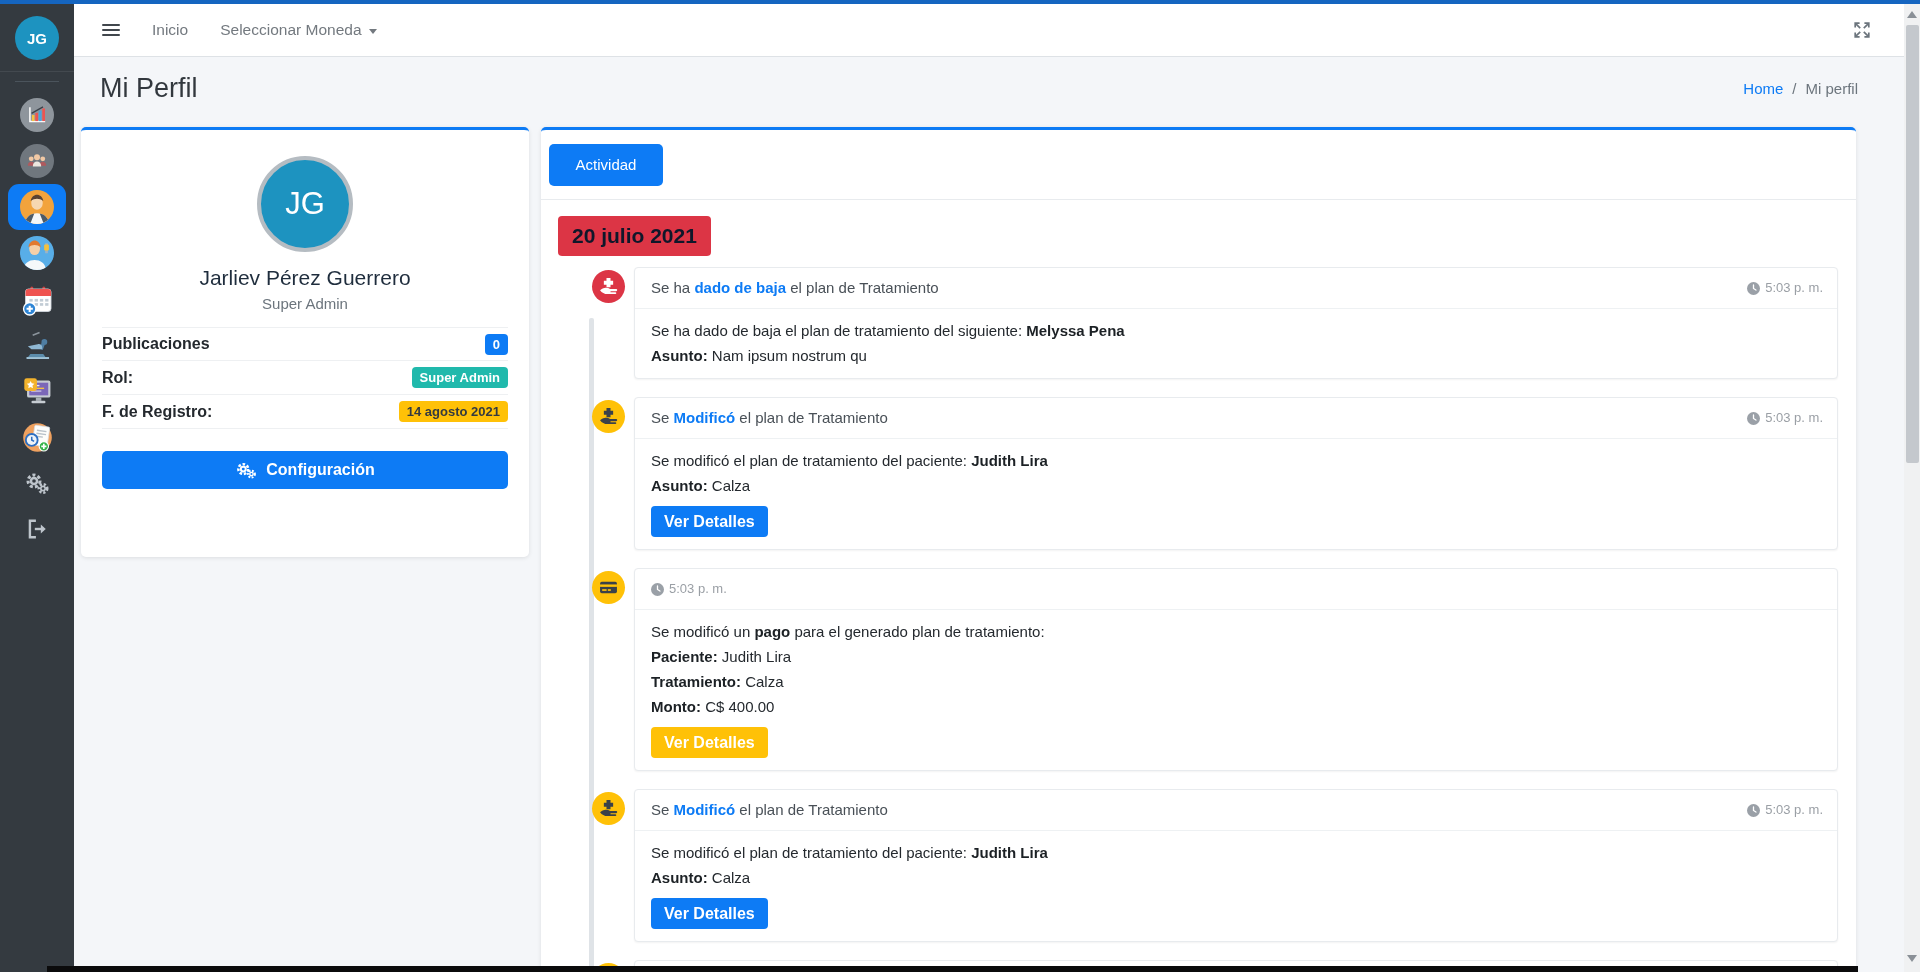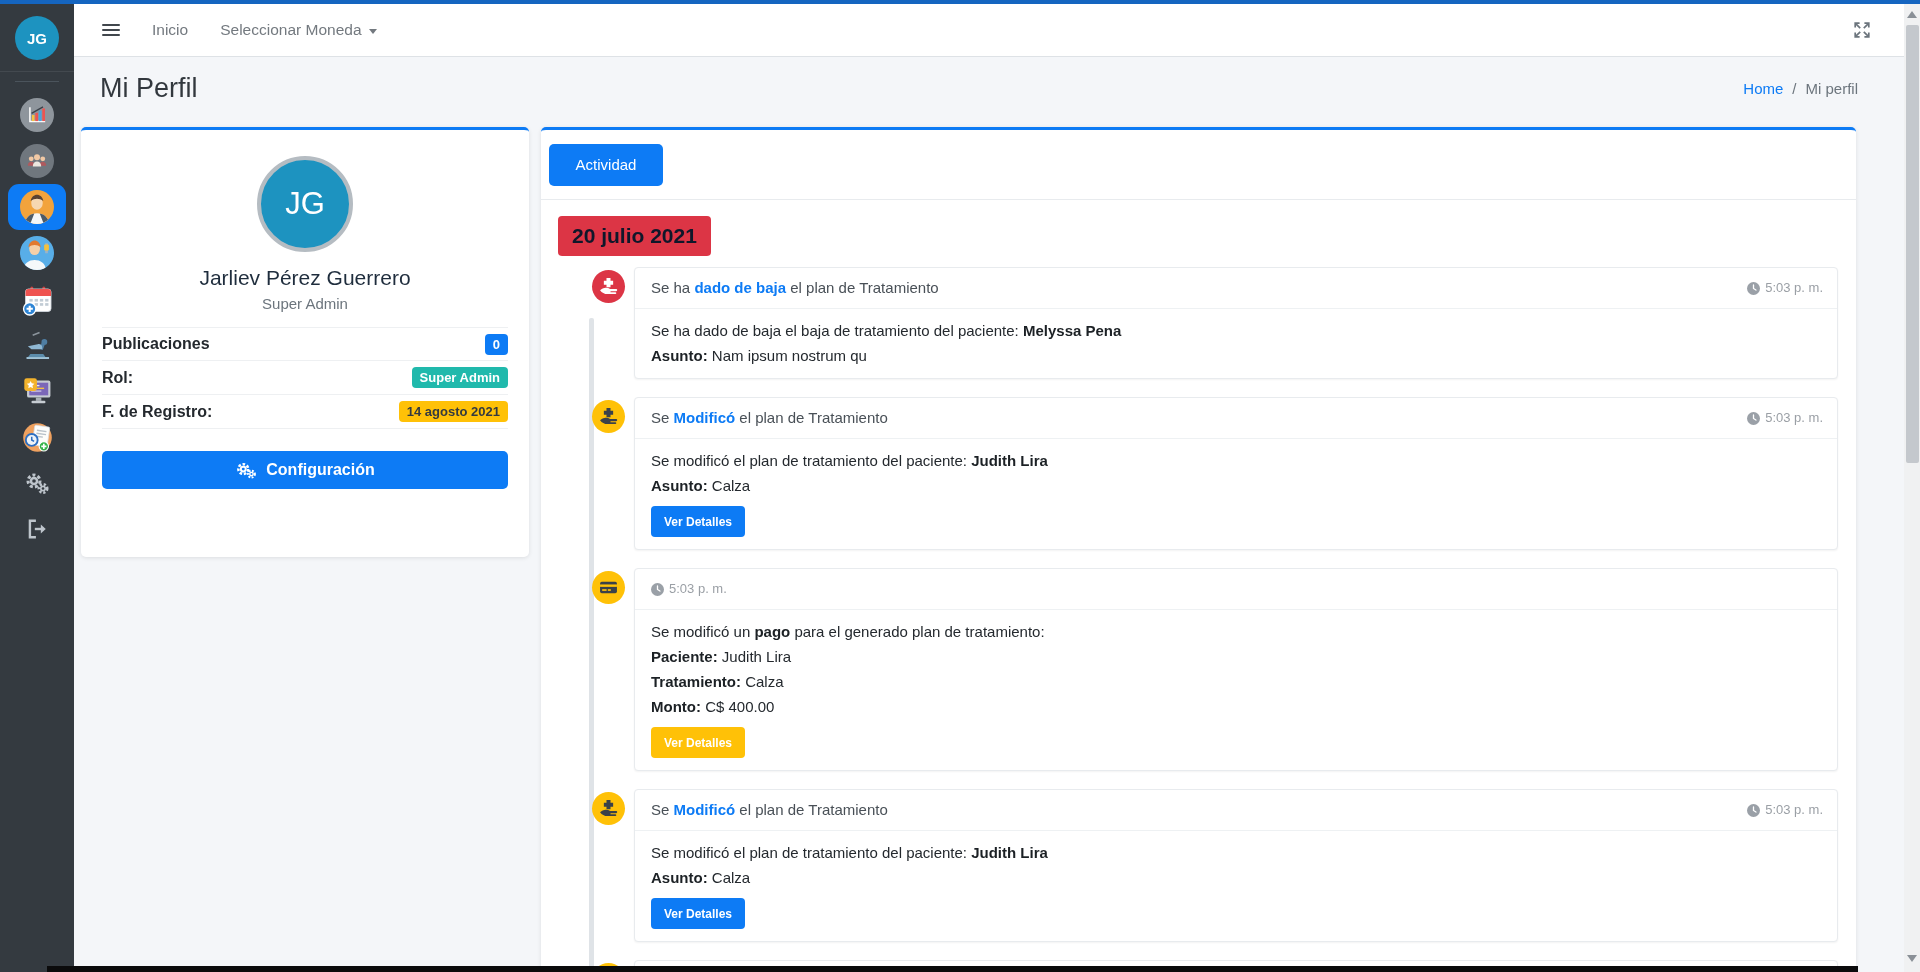--- a/index.html
+++ b/index.html
@@ -70,21 +70,21 @@
   .tl-icon{position:absolute;left:-42px;top:3px;width:33px;height:33px;border-radius:50%;
     display:flex;align-items:center;justify-content:center;z-index:2;}
   .tl-card{background:#fff;border:1px solid #e8ebee;border-radius:4px;box-shadow:0 1px 2px rgba(0,0,0,.05);}
   .tl-head{display:flex;align-items:center;justify-content:space-between;padding:8px 14px 8px 16px;
     border-bottom:1px solid #eef1f3;font-size:15px;color:#495057;line-height:24px;}
   .tl-time{display:flex;align-items:center;gap:5px;color:#9a9fa5;font-size:13px;white-space:nowrap;}
   .em-link{color:var(--primary);font-weight:700;cursor:pointer;}
   .seg-b{font-weight:700;color:#1c2125;}
   .tl-body{padding:9px 16px 10px;font-size:15px;line-height:25px;color:#24292e;}
   .tl-btn{margin-top:8px;margin-bottom:2px;height:31px;padding:0 13px;border:none;border-radius:4px;
-    color:#fff;font-size:12px;font-weight:700;font-family:inherit;cursor:pointer;display:block;}
+    color:#fff;font-size:16px;font-weight:700;font-family:inherit;cursor:pointer;display:block;}
 
   
   .scrollbar{position:absolute;right:0;top:4px;width:16px;height:968px;background:#f0f1f2;z-index:70;}
   .sc-arrow{width:0;height:0;border-left:5px solid transparent;border-right:5px solid transparent;margin:7px auto;cursor:pointer;}
   .sc-up{border-bottom:7px solid #8a9097;}
   .sc-down{border-top:7px solid #8a9097;position:absolute;bottom:3px;left:3px;}
   .sc-thumb{position:absolute;top:21px;left:1.5px;width:13px;height:438px;background:#c4c8cd;border-radius:2px;cursor:grab;}
 
   .bottom-bar{position:absolute;left:47px;bottom:0;width:1811px;height:6px;background:#0b0b0c;z-index:65;}
 </style>
@@ -338,21 +338,21 @@
                 <span>
                   <svg width="13" height="13" viewBox="0 0 16 16">
                     <circle cx="8" cy="8" r="8" fill="#9aa0a7"></circle>
      <path d="M8 3.6V8l3 1.9" stroke="#fff" stroke-width="1.6" fill="none" stroke-linecap="round"></path>
                   </svg>
                 </span>
                 <span>5:03 p. m.</span>
               </span>
             </div>
             <div class="tl-body">
-              <div><span>Se ha dado de baja el baja de tratamiento del paciente: </span><span class="seg-b">Melyssa Pena</span></div>
+              <div><span>Se ha dado de baja el plan de tratamiento del siguiente: </span><span class="seg-b">Melyssa Pena</span></div>
               <div><span class="seg-b">Asunto:</span><span> Nam ipsum nostrum qu</span></div>
             </div>
           </div>
         </div>
         <div class="tl-row">
           <div class="tl-icon" style="background: rgb(255, 193, 7);">
             <svg width="19" height="19" viewBox="0 0 18 18">
      <path d="M7.1 1h3.8v2.5h2.5v3.8h-2.5v2.5H7.1V7.3H4.6V3.5h2.5z" fill="#3a4149"></path>
      <path d="M1 12.5c1.7 2.3 4.1 3.7 7.2 3.7h7.3c1.2 0 1.2-1.8 0-1.8h-4.2c-.7 0-.7-1 0-1h5c1.3 0 1.3-2 0-2h-5.7c-1.8-1.2-3.7-1.5-5.4-1-1.5.4-3 1-4.2 2.1z" fill="#3a4149"></path>
             </svg>

